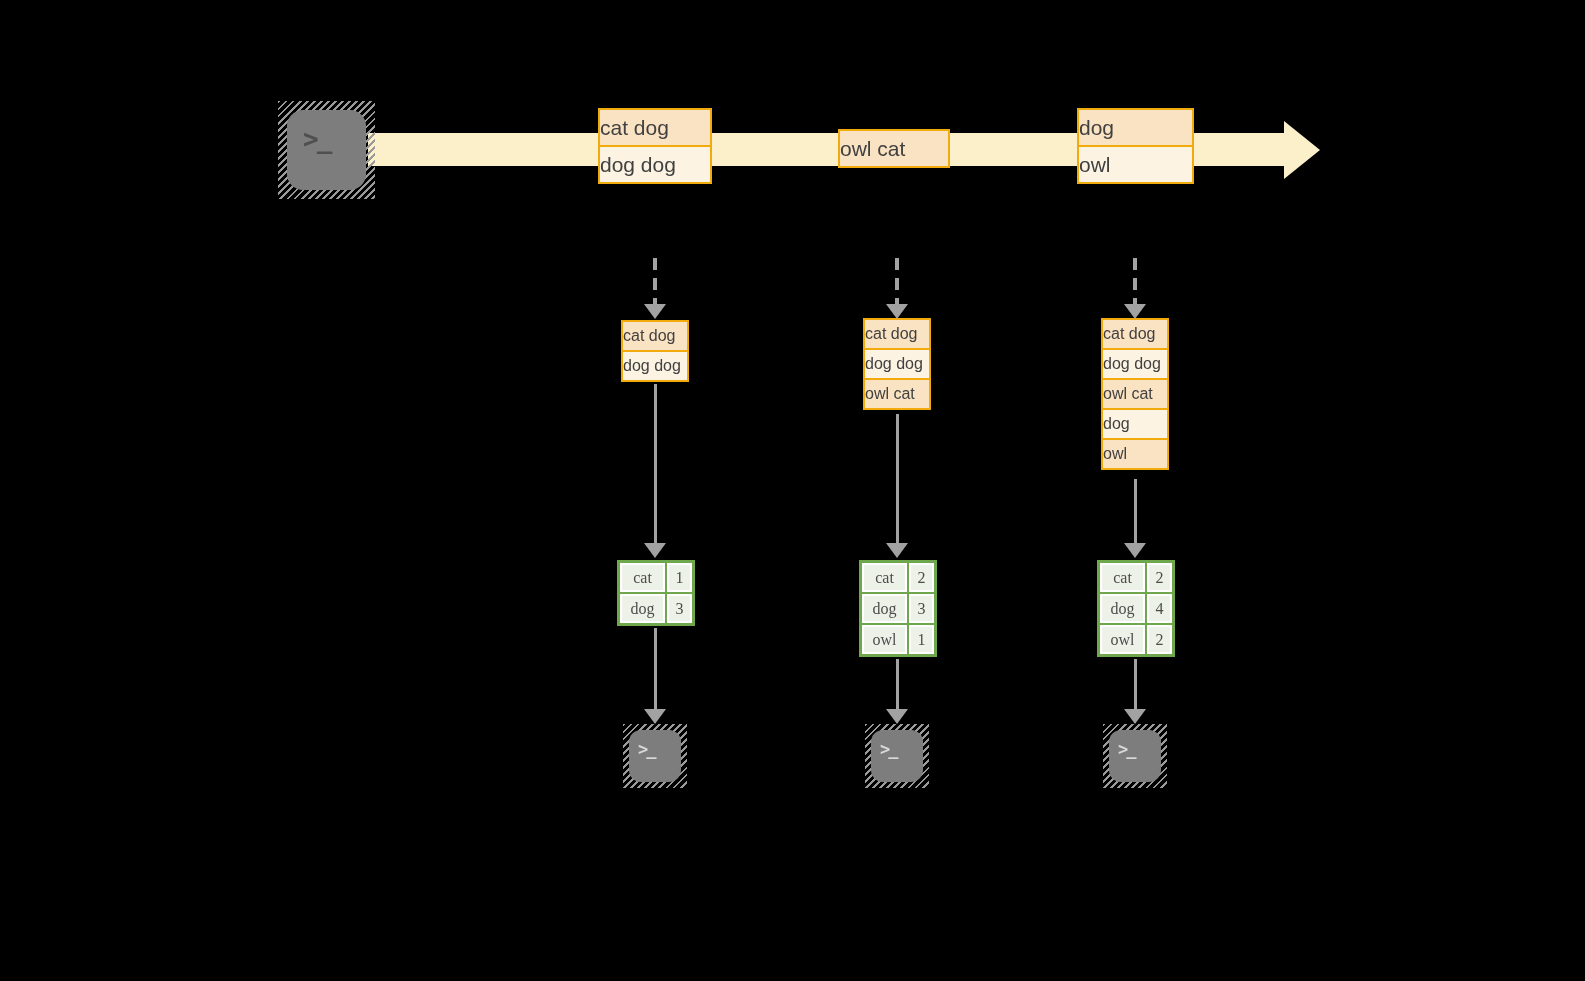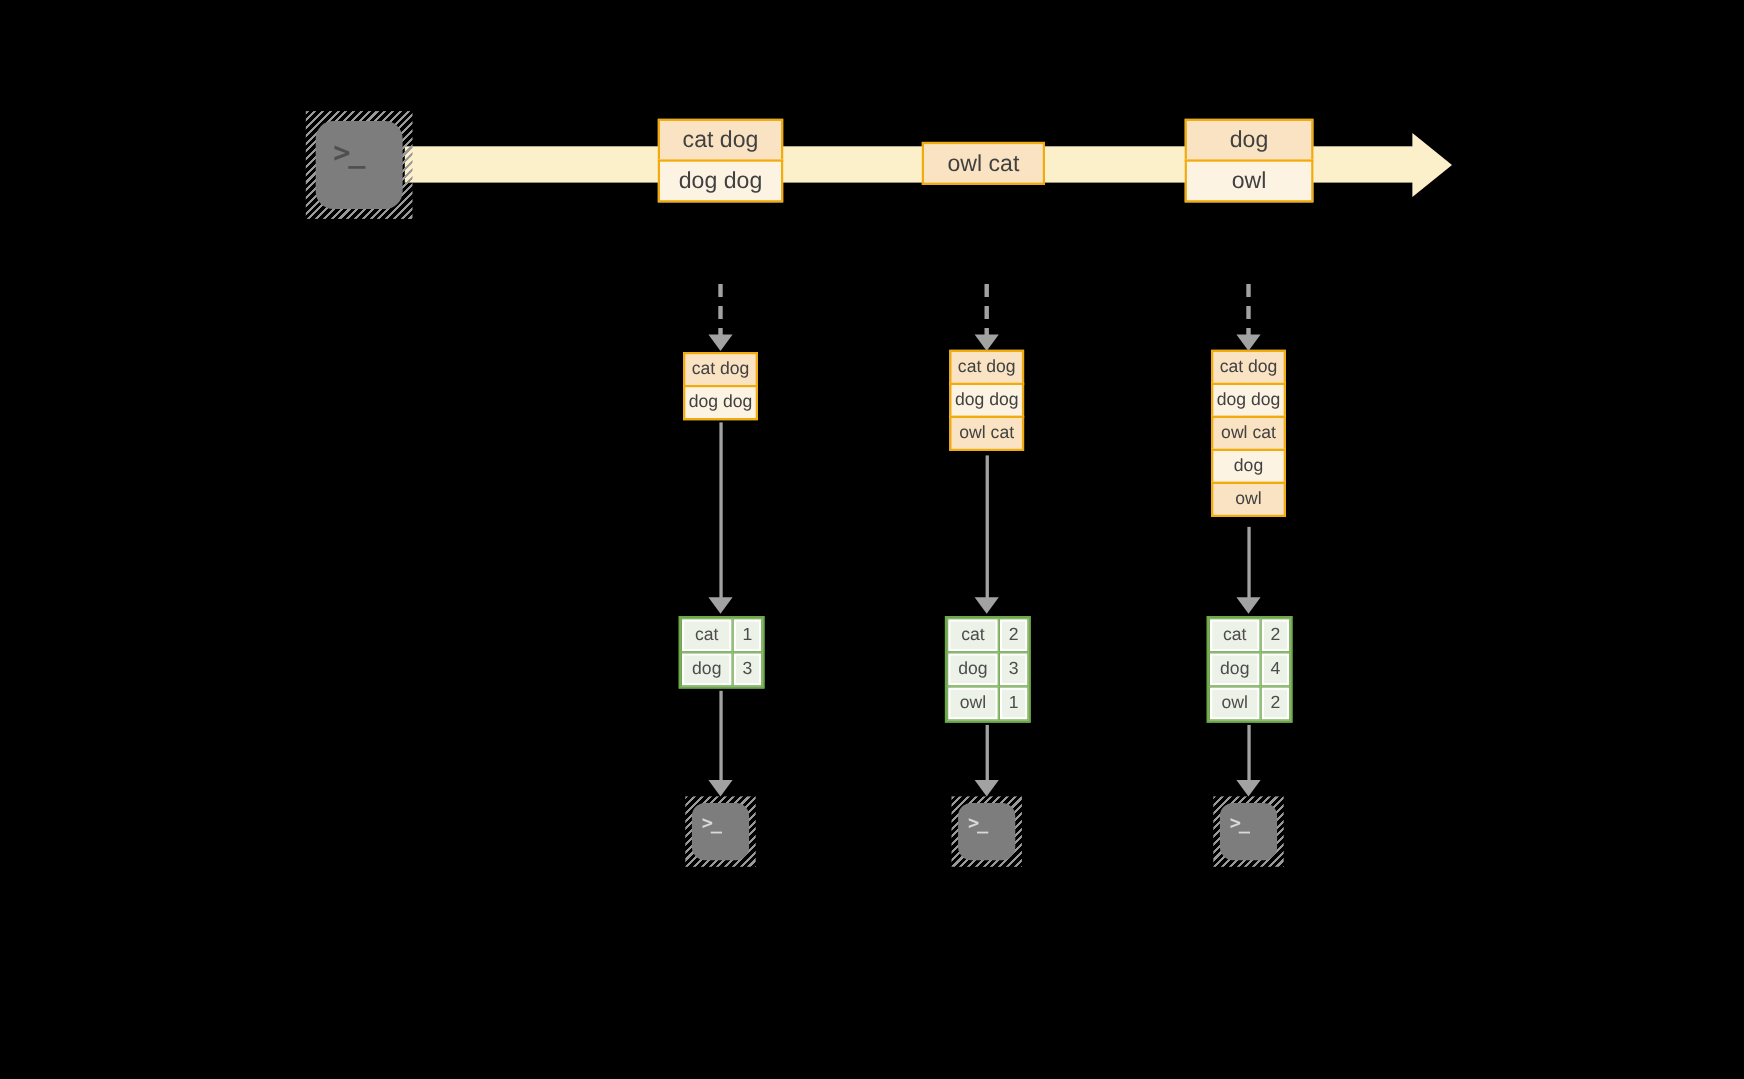--- a/index.html
+++ b/index.html
@@ -13,40 +13,40 @@
     border-top:29px solid transparent;border-bottom:29px solid transparent;
     border-left:36px solid #fcf0cb;z-index:0;}
   
   .term{position:absolute;z-index:2;
     background:repeating-linear-gradient(135deg,#9a9a9a 0 2px,rgba(0,0,0,0) 2px 5px);}
   .term-inner{position:absolute;background:#7d7d7d;}
   .term-glyph{position:absolute;font-family:"DejaVu Sans Mono",monospace;font-weight:bold;
     letter-spacing:-2px;}
   
   .event-box{position:absolute;z-index:2;}
-  .event-row{box-sizing:border-box;border:2px solid #f2ab0c;text-align:center;color:#414141;}
+  .event-row{box-sizing:border-box;border:2px solid #f2ab0c;text-align:left;color:#414141;}
   .event-box .event-row + .event-row{margin-top:-2px;}
   .fill-a{background:#fae3c2;}
   .fill-b{background:#fdf3e3;}
   .row-big{height:39px;line-height:35px;font-size:21px;}
   .row-sm{height:32px;line-height:28px;font-size:16px;}
   
   .vline{position:absolute;width:3px;background:#a2a2a2;z-index:3;}
   .vdash{position:absolute;width:4px;z-index:3;
     background:repeating-linear-gradient(to bottom,#a2a2a2 0 12px,rgba(0,0,0,0) 12px 20px);}
   .ahead{position:absolute;width:0;height:0;z-index:3;
     border-left:11px solid transparent;border-right:11px solid transparent;
     border-top:15px solid #a2a2a2;}
   
   .query-band{position:absolute;left:695px;top:461px;width:428px;height:45px;background:#ffffff;
     z-index:1;display:flex;align-items:center;justify-content:center;}
   .query-label{font-size:31px;color:#1f1f1f;letter-spacing:.5px;}
   
   .wc-table{position:absolute;display:grid;grid-template-columns:47px 27px;
-    border:2px solid #6fa74d;background:#6fa74d;z-index:2;}
+    border:2px solid #6fa74d;background:#6fa74d;z-index:2;font-family:Liberation Serif, serif;}
   .wc-cell{box-sizing:border-box;height:31px;border:1px solid #6fa74d;
     box-shadow:inset 0 0 0 2px #ffffff;background:#edf2e8;
     display:flex;align-items:center;justify-content:center;font-size:16px;color:#4c4c4c;}
 </style>
 </head>
 <body>
 
 <div id="canvas">
 
   <div class="stream-band" style="left:368px;top:133px;width:918px;height:33px;"></div>

